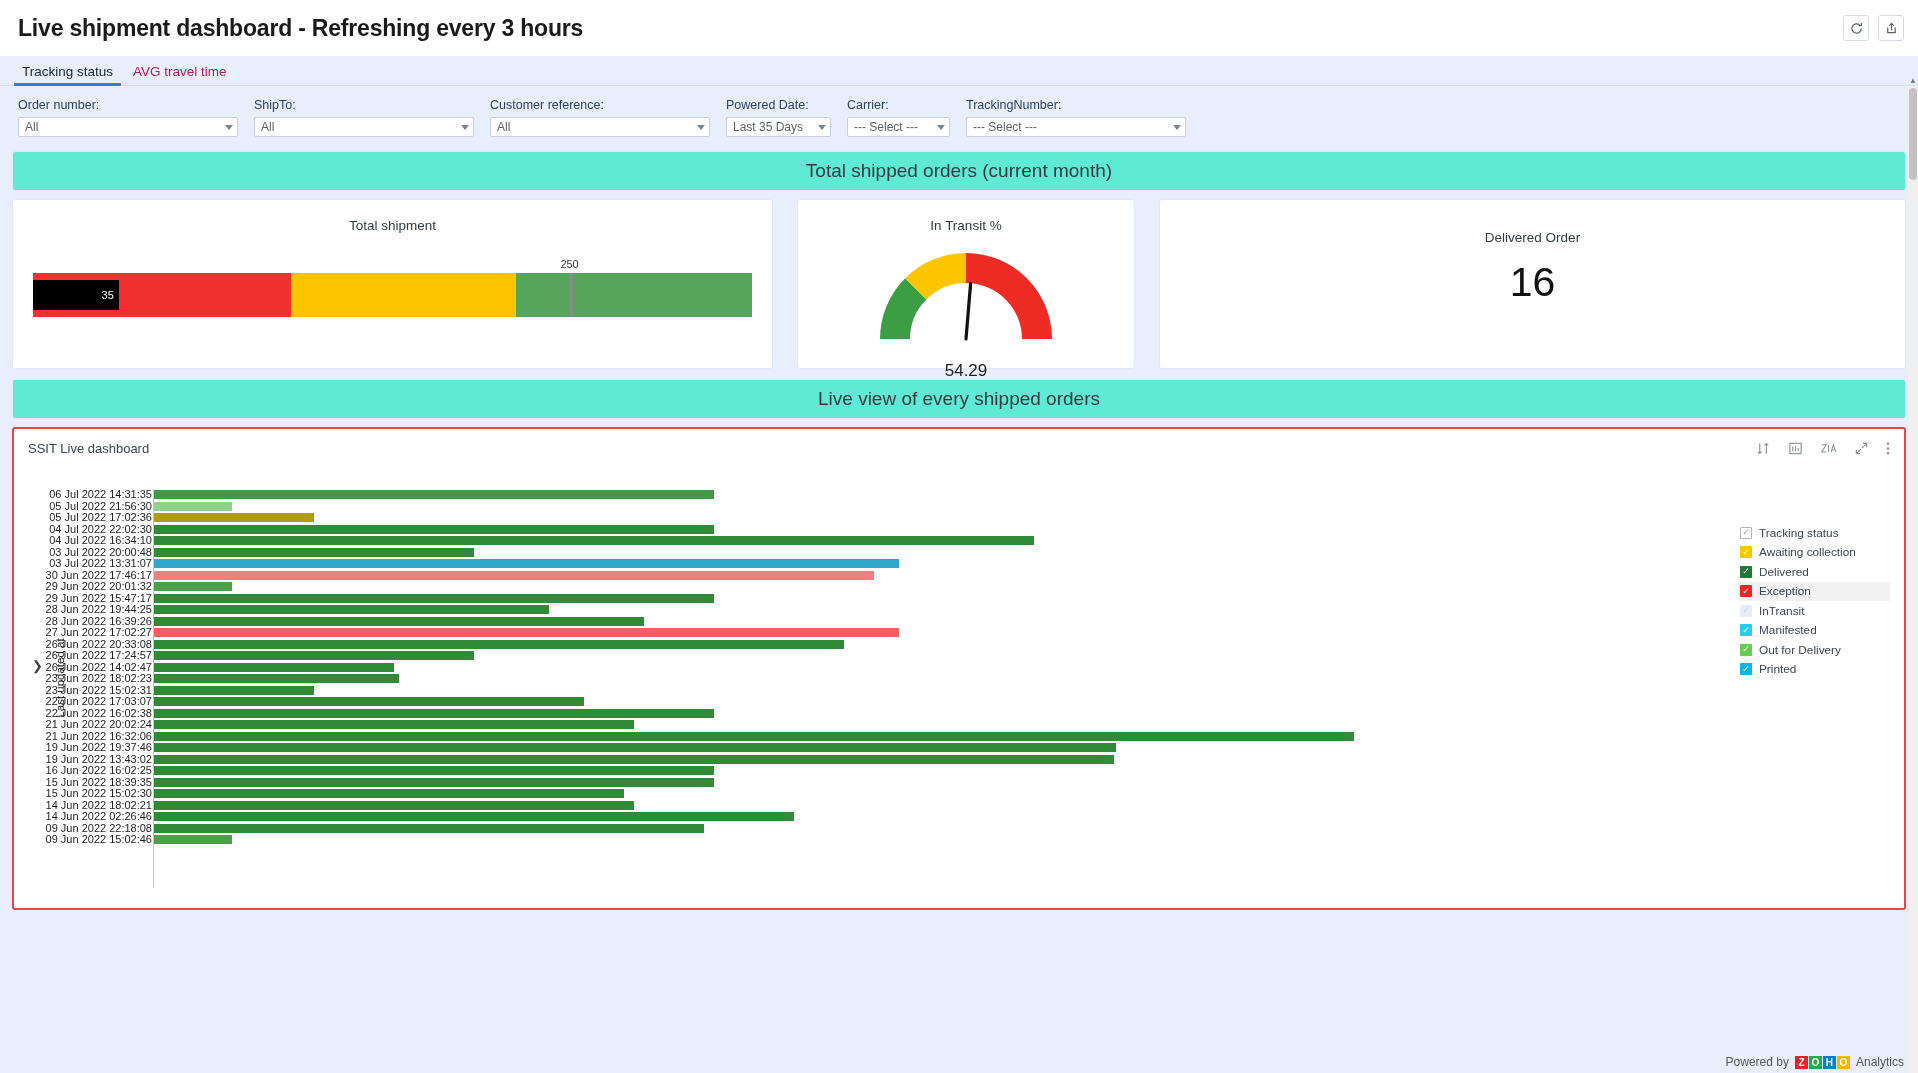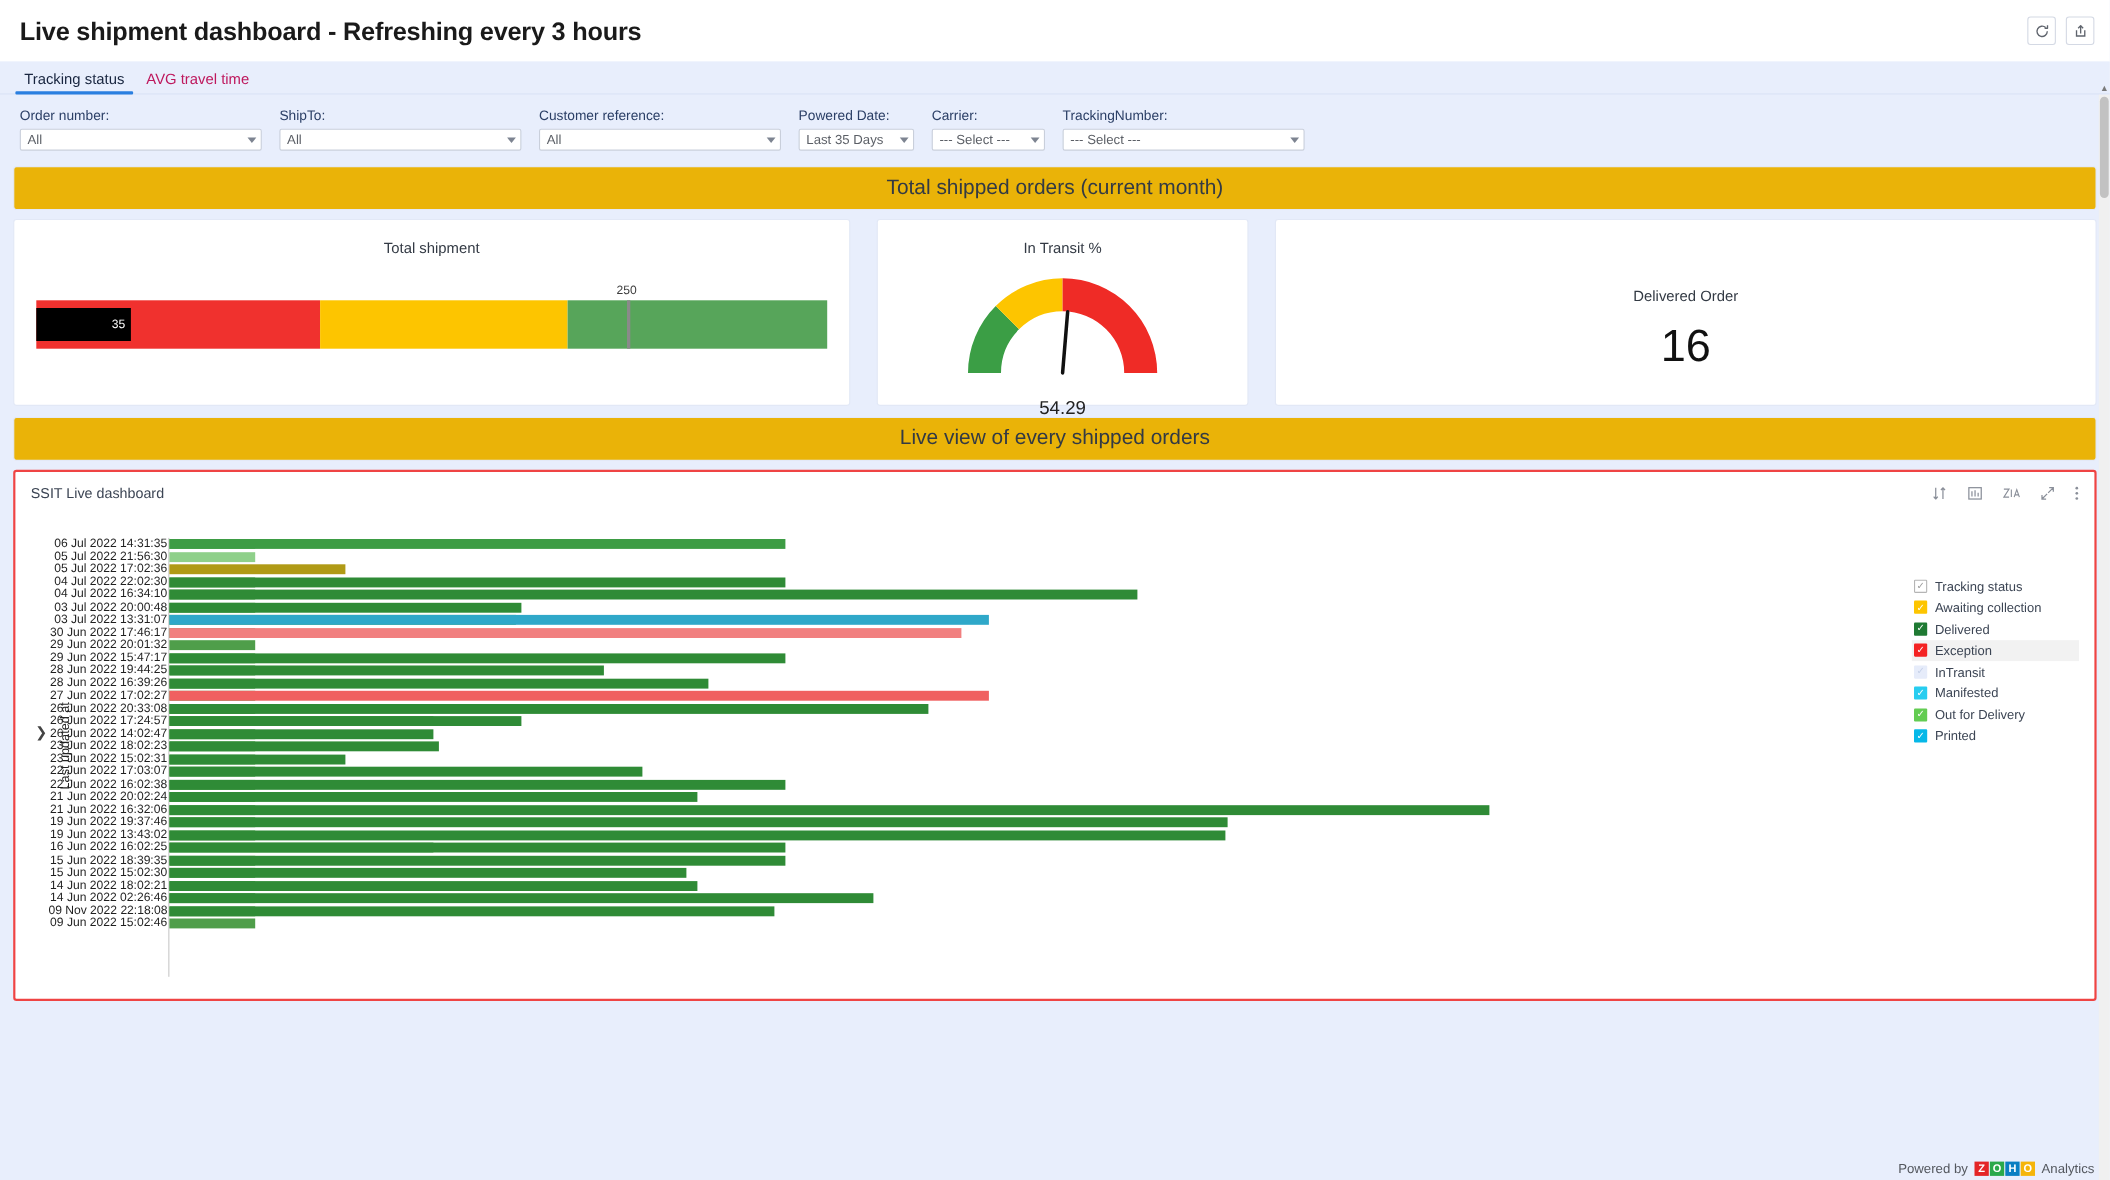--- a/index.html
+++ b/index.html
@@ -57,21 +57,21 @@
   .filter-select .caret {
     width: 0; height: 0; border-left: 4px solid transparent; border-right: 4px solid transparent;
     border-top: 5px solid #7d8491; margin-left: 6px;
   }
   .w-order  { width: 220px; } .w-shipto { width: 220px; }
   .w-cust   { width: 220px; } .w-date   { width: 105px; }
   .w-carrier{ width: 103px; } .w-track  { width: 220px; }
 
   
   .band {
-    background: #eab308; margin: 0 12px; height: 40px;
+    background: #5eead4; margin: 0 12px; height: 40px;
     display: flex; align-items: center; justify-content: center;
     border-radius: 3px; border: 1px solid #e3e9f7;
   }
   .band-title { font-size: 19px; color: #333a44; }
 
   .kpi-row { display: flex; gap: 24px; padding: 8px 12px 10px 12px; }
   .card {
     background: #fff; border: 1px solid #e2e8f6; border-radius: 3px;
     position: relative;
   }
@@ -272,21 +272,21 @@
           <path d="M14 100 A86 86 0 0 1 39.2 39.2 L60.4 60.4 A56 56 0 0 0 44 100 Z" fill="#3b9e45"></path>
           <path d="M39.2 39.2 A86 86 0 0 1 100 14 L100 44 A56 56 0 0 0 60.4 60.4 Z" fill="#fdc500"></path>
           <path d="M100 14 A86 86 0 0 1 186 100 L156 100 A56 56 0 0 0 100 44 Z" fill="#ef2b26"></path>
           <path d="M100 100 L104.6 44.5" stroke="#111" stroke-width="3.2" stroke-linecap="round"></path>
         </svg>
         <div class="gauge-value">54.29</div>
       </div>
     </div>
 
     <div class="card card-num">
-      <div class="card-title" style="padding-top:62px">Delivered Order</div>
+      <div class="card-title" style="padding-top:30px">Delivered Order</div>
       <div class="num-big">16</div>
     </div>
 
   </div>
 
   <div class="band">
     <div class="band-title">Live view of every shipped orders</div>
   </div>
 
   <div class="chart-panel" style="margin-top:8px;">
@@ -352,21 +352,21 @@
           <div class="ylabel">22 Jun 2022 16:02:38</div>
           <div class="ylabel">21 Jun 2022 20:02:24</div>
           <div class="ylabel">21 Jun 2022 16:32:06</div>
           <div class="ylabel">19 Jun 2022 19:37:46</div>
           <div class="ylabel">19 Jun 2022 13:43:02</div>
           <div class="ylabel">16 Jun 2022 16:02:25</div>
           <div class="ylabel">15 Jun 2022 18:39:35</div>
           <div class="ylabel">15 Jun 2022 15:02:30</div>
           <div class="ylabel">14 Jun 2022 18:02:21</div>
           <div class="ylabel">14 Jun 2022 02:26:46</div>
-          <div class="ylabel">09 Nov 2022 22:18:08</div>
+          <div class="ylabel">09 Jun 2022 22:18:08</div>
           <div class="ylabel">09 Jun 2022 15:02:46</div>
         </div>
       <div class="axis-line"></div>
       <div class="bars" id="bars">
           <div class="bar-row">
             <div class="bar" style="width: 78px; background: rgb(111, 191, 107);"></div>
             <div class="bar" style="width: 560px; background: rgb(61, 156, 68);"></div>
           </div>
           <div class="bar-row">
             <div class="bar" style="width: 78px; background: rgb(143, 208, 138);"></div>

